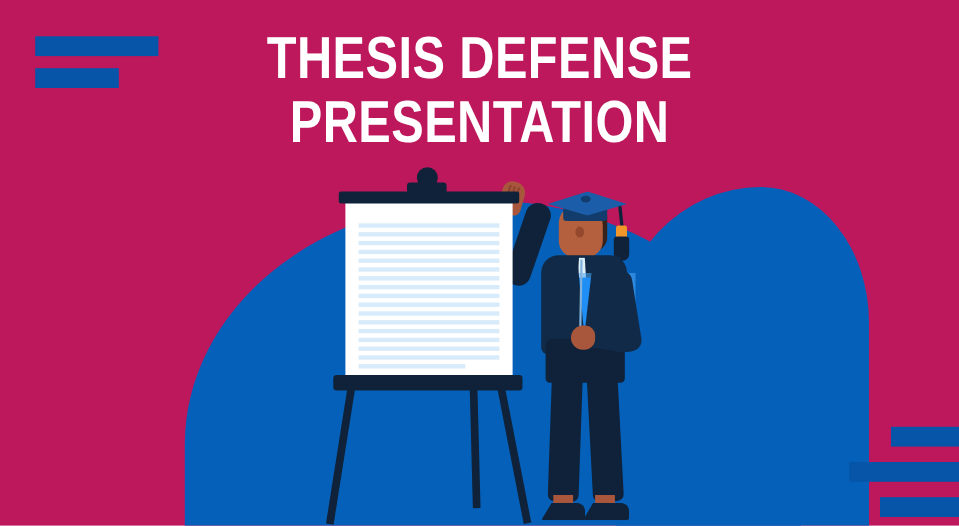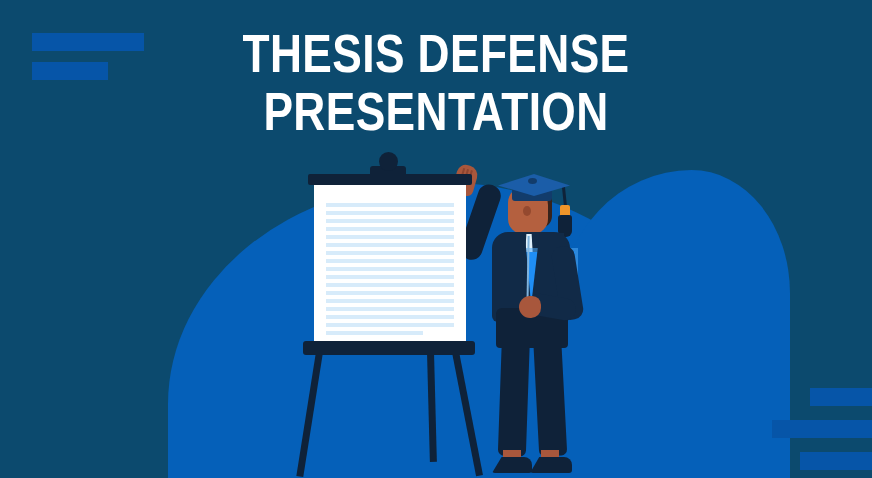--- a/index.html
+++ b/index.html
@@ -5,21 +5,21 @@
   html, body {
     margin: 0;
     padding: 0;
     background: #ffffff;
   }
   #slide {
     position: relative;
     width: 872px;
     height: 478px;
     overflow: hidden;
-    background: #0c4a6e;
+    background: #be185d;
     font-family: "Liberation Sans", sans-serif;
   }
   .bg-blob {
     position: absolute;
     background: #0560b9;
   }
   #blob-main {
     left: 168px;
     top: 182px;
     width: 560px;

